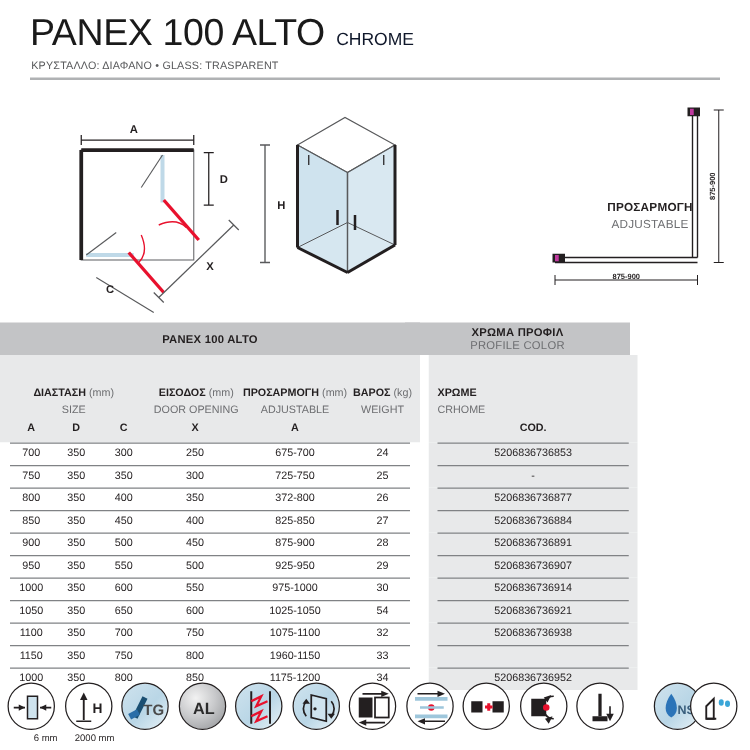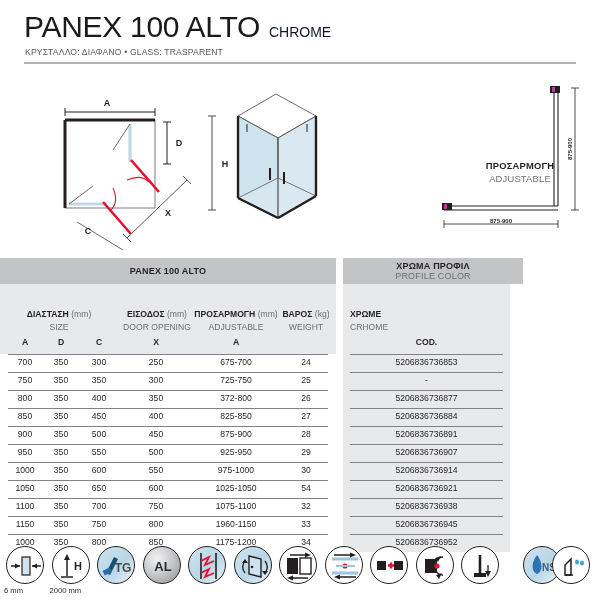--- a/index.html
+++ b/index.html
@@ -37,21 +37,21 @@
   
   #adj-label { position: absolute; left: 455px; top: 92px; width: 130px; text-align: center; }
   #adj-label .gr { font-size: 9.4px; font-weight: 700; color: #231f20; letter-spacing: .2px; }
   #adj-label .en { font-size: 9.4px; color: #6d6e71; letter-spacing: .2px; margin-top: 2px; }
 
   
   #table-wrap { position: absolute; left: 0; top: 258px; width: 600px; }
 
   .bar { position: absolute; height: 26px; background: #c3c4c6; }
   #bar-main { left: 0; top: 0; width: 336px; }
-  #bar-color { left: 343px; top: 0; width: 180px; }
+  #bar-color { left: 324px; top: 0; width: 180px; }
   #bar-main .bar-txt {
     font-size: 9px; font-weight: 700; color: #231f20;
     text-align: center; line-height: 26px; letter-spacing: .2px;
   }
   #bar-color .bar-gr {
     font-size: 9px; font-weight: 700; color: #231f20; text-align: center;
     letter-spacing: .2px; padding-top: 3px;
   }
   #bar-color .bar-en {
     font-size: 9px; color: #6d6e71; text-align: center; letter-spacing: .2px;
@@ -98,21 +98,21 @@
   #icons { position: absolute; left: 0; top: 546px; width: 600px; height: 54px; }
   .icon-item { position: absolute; top: 0; width: 42px; }
   .icon-circle {
     position: relative; width: 38px; height: 38px; border-radius: 50%;
     border: 1.6px solid #231f20; background: #ffffff;
     margin: 0 auto; overflow: hidden;
   }
   .icon-circle.blue { background: linear-gradient(135deg,#cfe3ee 0%, #b9d6e6 55%, #e8f2f7 100%); }
   .icon-circle.silver { background: radial-gradient(circle at 35% 32%, #f2f2f2 0%, #c9cacc 45%, #8e9093 100%); }
   .icon-cap {
-    text-align: left; font-size: 7.6px; color: #231f20;
+    text-align: right; font-size: 7.6px; color: #231f20;
     margin-top: 2px; white-space: nowrap;
   }
   .icon-circle svg { position: absolute; left: 0; top: 0; }
 </style>
 </head>
 <body>
 
 <div id="page">
 
   <div id="header">
@@ -396,21 +396,20 @@
           <div class="left-bg" style="background: rgb(255, 255, 255);"></div>
           <div class="code-bg" style="background: rgb(232, 233, 234);"></div>
           <div class="rule"></div>
           <div class="rule-code"></div>
           <div class="cell c-a">1150</div>
           <div class="cell c-d">350</div>
           <div class="cell c-c">750</div>
           <div class="cell c-x">800</div>
           <div class="cell c-adj">1960-1150</div>
           <div class="cell c-w">33</div>
-          <div class="cell c-cod">5206836736945</div>
         </div>
         <div class="row">
           <div class="left-bg" style="background: rgb(255, 255, 255);"></div>
           <div class="code-bg" style="background: rgb(232, 233, 234);"></div>
           <div class="rule"></div>
           <div class="rule-code"></div>
           <div class="cell c-a">1000</div>
           <div class="cell c-d">350</div>
           <div class="cell c-c">800</div>
           <div class="cell c-x">850</div>

